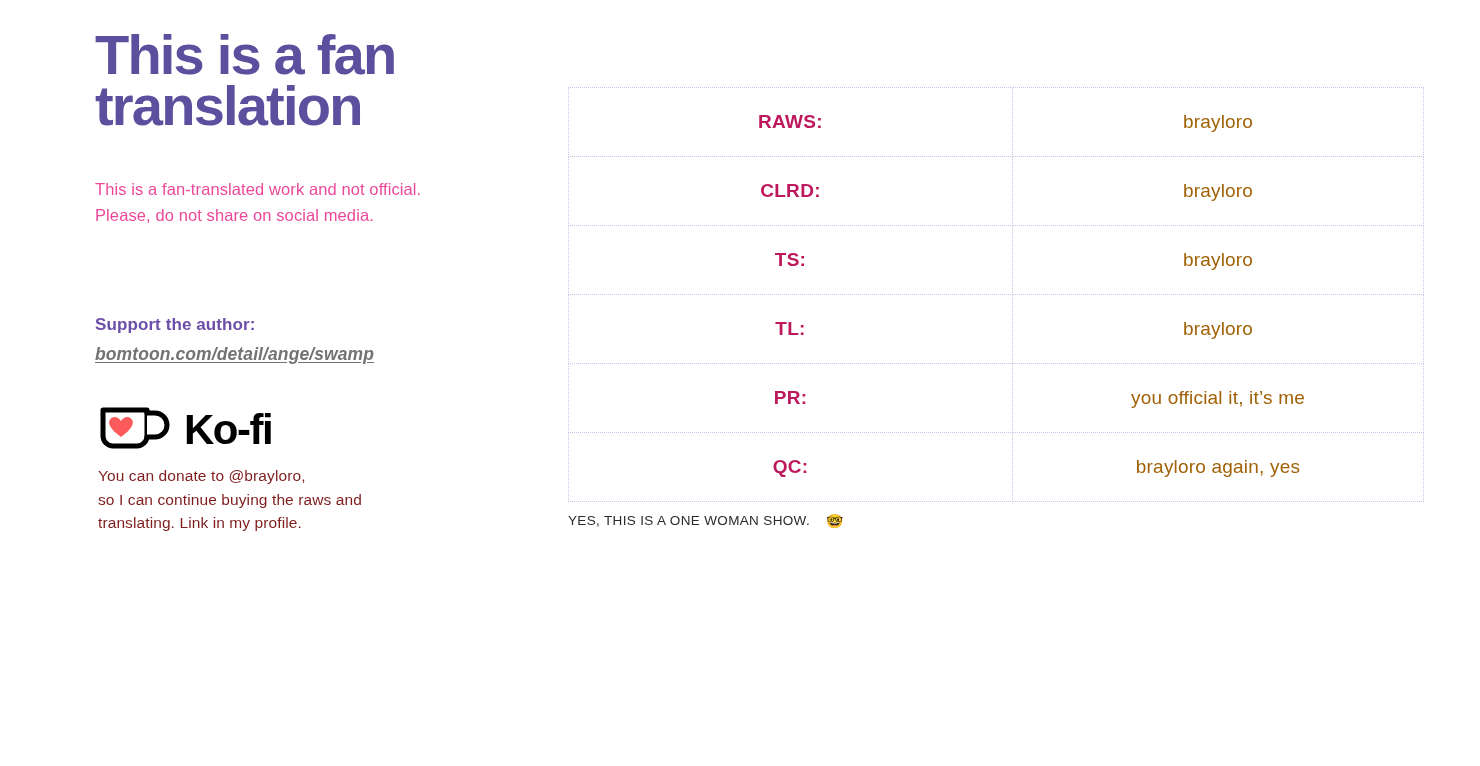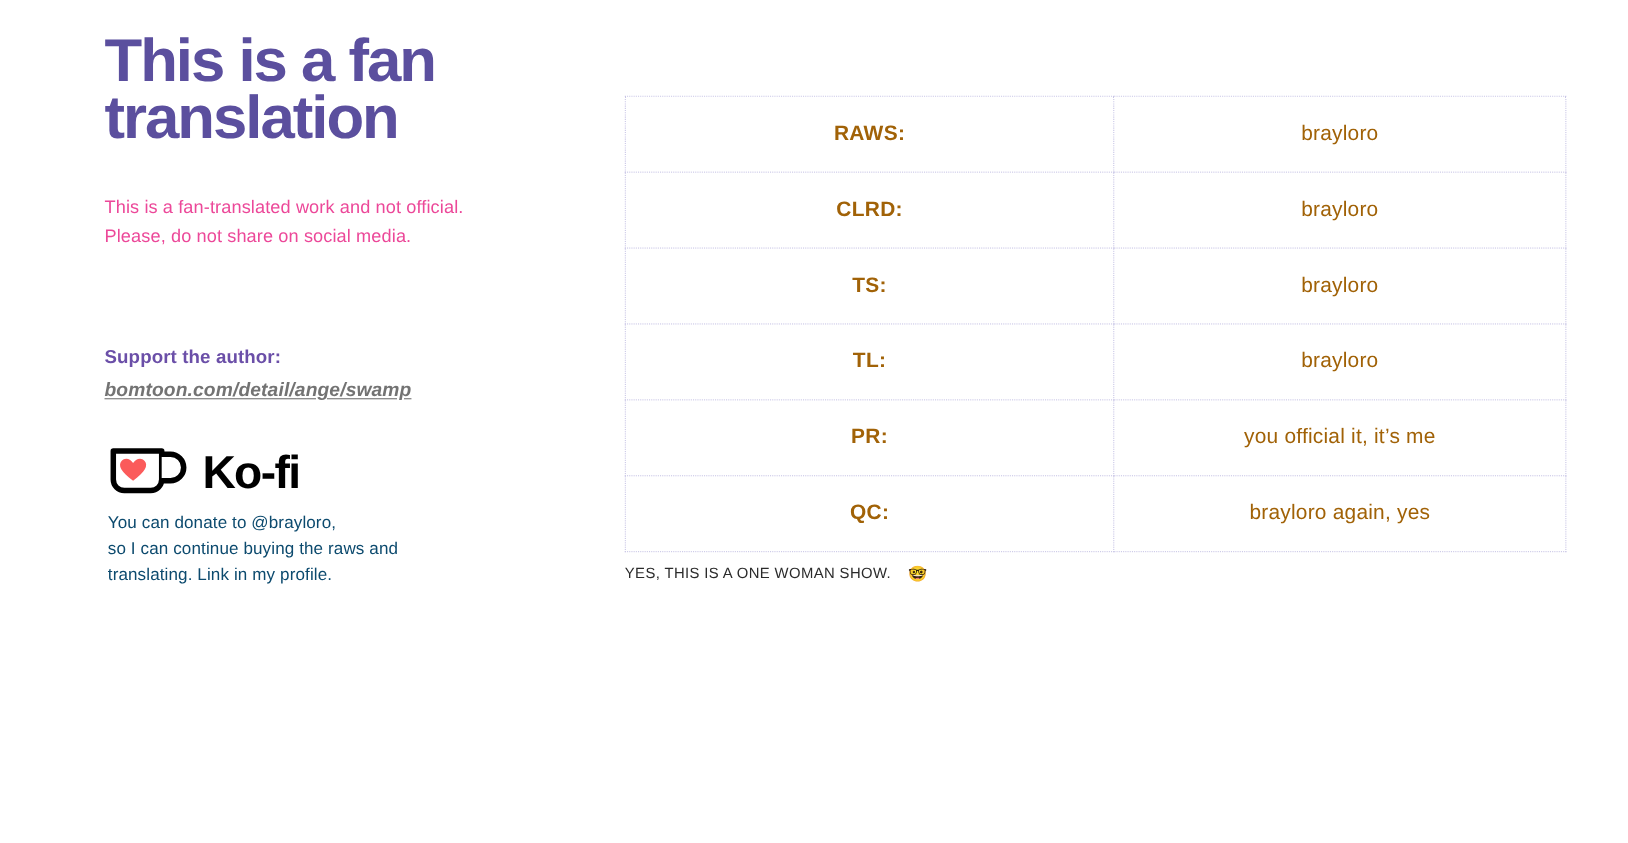--- a/index.html
+++ b/index.html
@@ -93,21 +93,21 @@
     font-size: 42px;
     font-weight: bold;
     letter-spacing: -1.5px;
     color: #000000;
     line-height: 1;
   }
   .kofi-text {
     margin: 10px 0 0 0;
     font-size: 15.5px;
     line-height: 1.52;
-    color: #0c4a6e;
+    color: #7f1d1d;
     white-space: pre-line;
     letter-spacing: 0.1px;
   }
 
   
   .credits-wrap {
     position: absolute;
     left: 568px;
     top: 87px;
     width: 856px;
@@ -121,21 +121,21 @@
     height: 68px;
     text-align: center;
     vertical-align: middle;
     border: 1px dotted #c9c6e6;
     padding: 0 6px;
   }
   table.credits tr td:first-child {
     width: 431px;
     font-size: 19px;
     font-weight: bold;
-    color: #a16207;
+    color: #be185d;
     letter-spacing: 0.3px;
   }
   table.credits tr td:last-child {
     font-size: 19px;
     font-weight: normal;
     color: #a16207;
     letter-spacing: 0.2px;
   }
 
   .table-caption {

